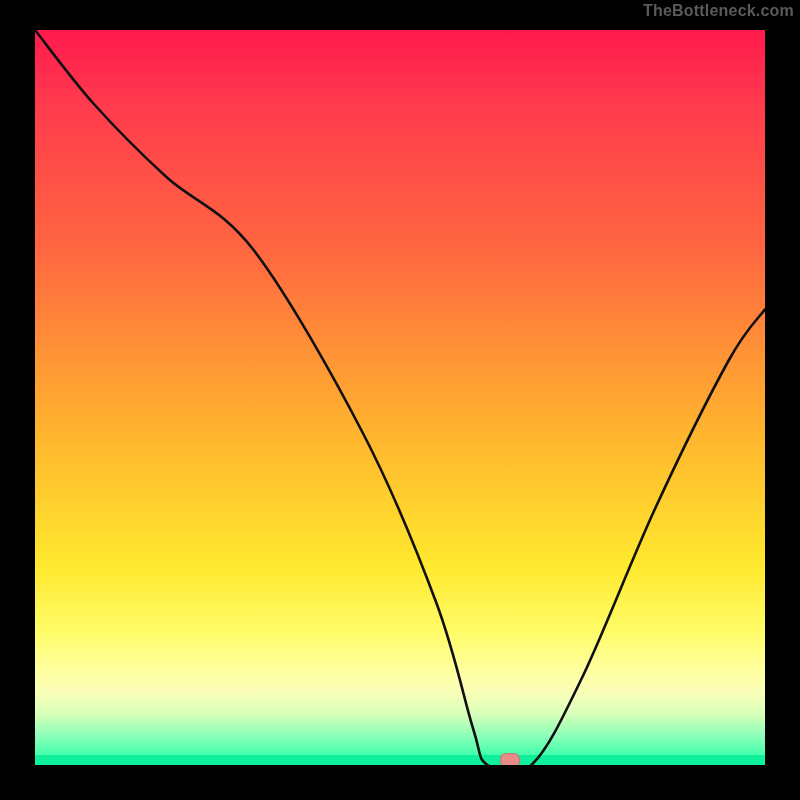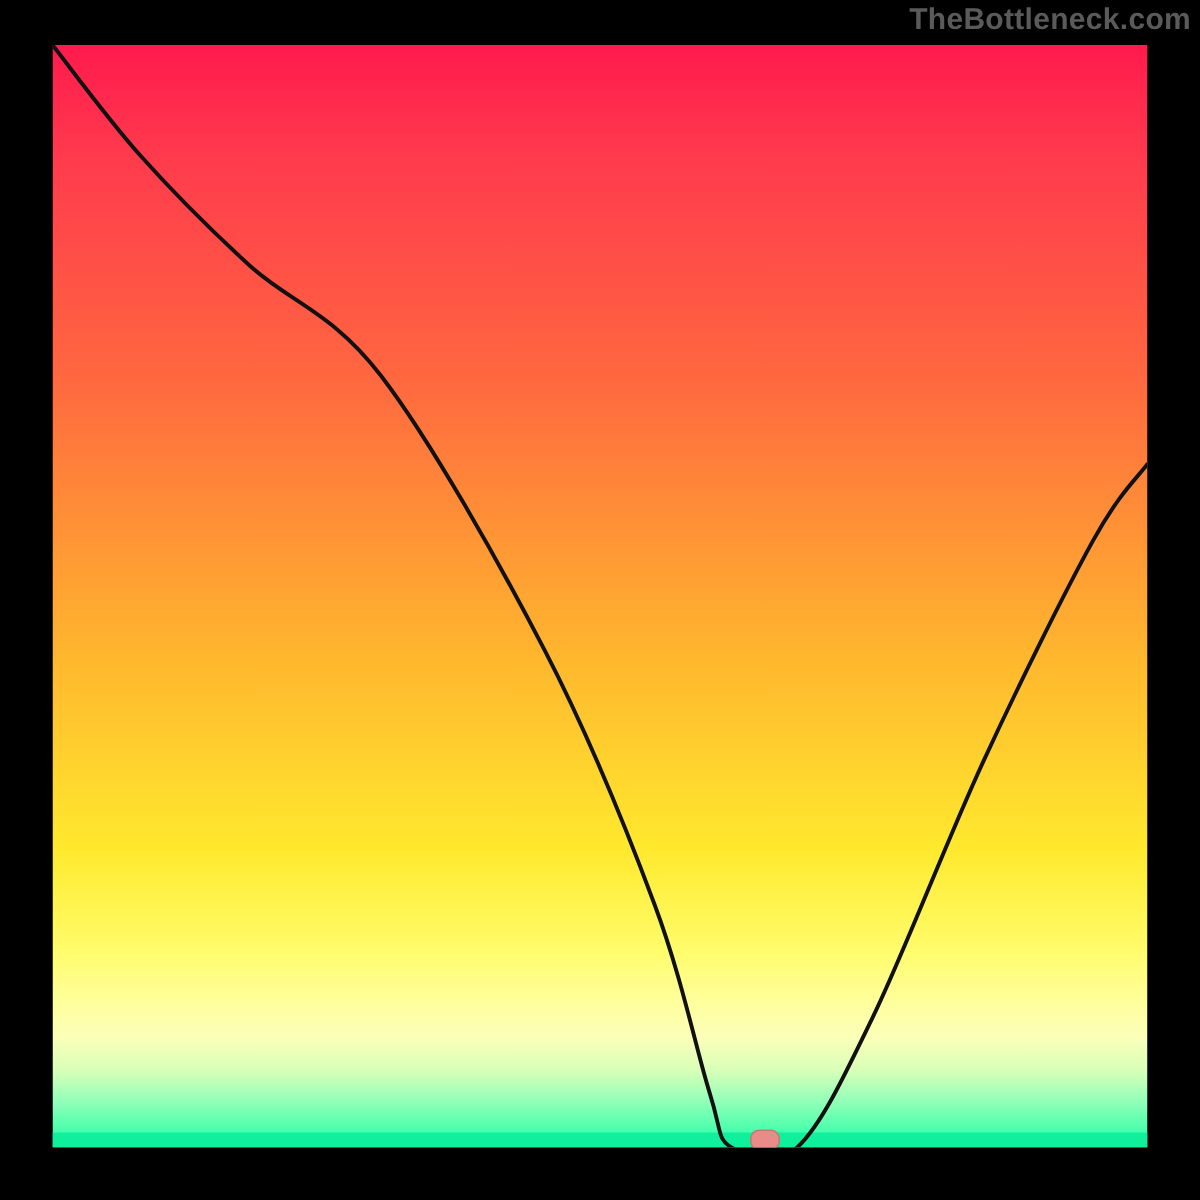--- a/index.html
+++ b/index.html
@@ -14,21 +14,21 @@
   .frame {
     position: relative;
     width: 800px;
     height: 800px;
     background: #000;
   }
   .watermark {
     position: absolute;
     top: 2px;
     right: 6px;
-    font-size: 20px;
+    font-size: 16px;
     font-weight: 600;
     color: #5a5a5a;
     letter-spacing: 0.2px;
     z-index: 5;
   }
   .plot-area {
     position: absolute;
     left: 35px;
     top: 30px;
     width: 730px;

